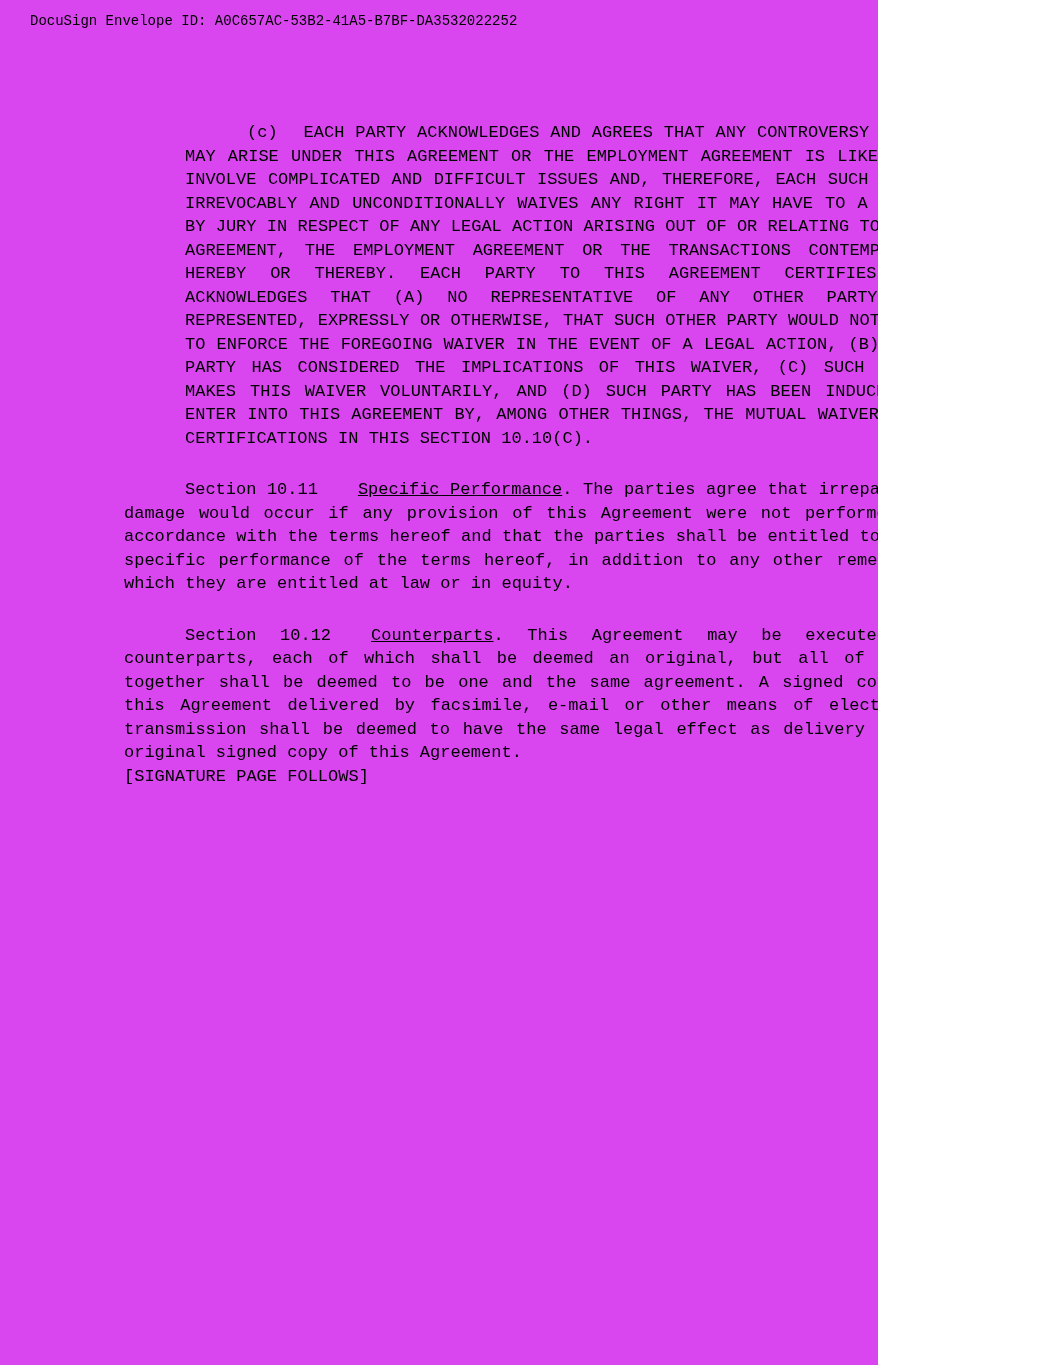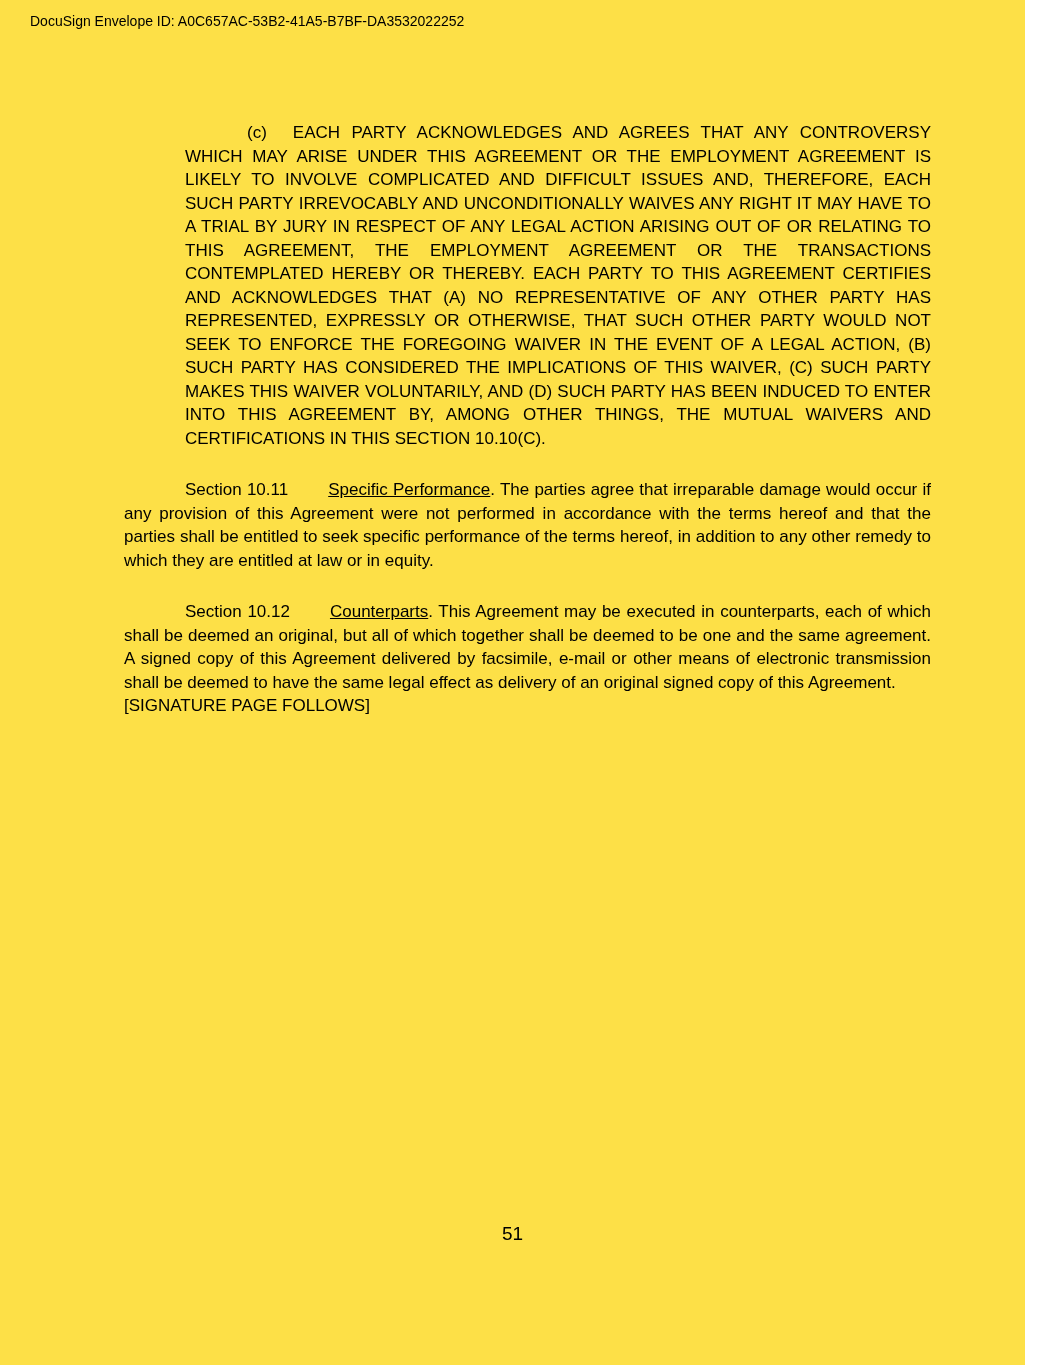--- a/index.html
+++ b/index.html
@@ -2,25 +2,25 @@
 <html><head>
 <meta charset="utf-8">
 <style>
   html, body {
     margin: 0;
     padding: 0;
     background: #ffffff;
   }
   .page {
     position: relative;
-    width: 1025px;
+    width: 878px;
     height: 1365px;
-    background: #fde047;
+    background: #d946ef;
     color: #000000;
-    font-family: Liberation Sans, sans-serif;
+    font-family: Liberation Mono, monospace;
     overflow: hidden;
   }
   .docusign-header {
     position: absolute;
     left: 30px;
     top: 13px;
     font-size: 14px;
     line-height: 17px;
     color: #000000;
     white-space: nowrap;
@@ -81,15 +81,14 @@
     <p class="para-c"><span>(c)</span><span class="tab-gap"></span><span>EACH PARTY ACKNOWLEDGES AND AGREES THAT ANY CONTROVERSY WHICH MAY ARISE UNDER THIS AGREEMENT OR THE EMPLOYMENT AGREEMENT IS LIKELY TO INVOLVE COMPLICATED AND DIFFICULT ISSUES AND, THEREFORE, EACH SUCH PARTY IRREVOCABLY AND UNCONDITIONALLY WAIVES ANY RIGHT IT MAY HAVE TO A TRIAL BY JURY IN RESPECT OF ANY LEGAL ACTION ARISING OUT OF OR RELATING TO THIS AGREEMENT, THE EMPLOYMENT AGREEMENT OR THE TRANSACTIONS CONTEMPLATED HEREBY OR THEREBY. EACH PARTY TO THIS AGREEMENT CERTIFIES AND ACKNOWLEDGES THAT (A) NO REPRESENTATIVE OF ANY OTHER PARTY HAS REPRESENTED, EXPRESSLY OR OTHERWISE, THAT SUCH OTHER PARTY WOULD NOT SEEK TO ENFORCE THE FOREGOING WAIVER IN THE EVENT OF A LEGAL ACTION, (B) SUCH PARTY HAS CONSIDERED THE IMPLICATIONS OF THIS WAIVER, (C) SUCH PARTY MAKES THIS WAIVER VOLUNTARILY, AND (D) SUCH PARTY HAS BEEN INDUCED TO ENTER INTO THIS AGREEMENT BY, AMONG OTHER THINGS, THE MUTUAL WAIVERS AND CERTIFICATIONS IN THIS SECTION 10.10(C).</span></p>
 
     <p class="section-para"><span>Section 10.11</span><span class="tab-gap2"></span><span class="sec-title">Specific Performance</span><span>. The parties agree that irreparable damage would occur if any provision of this Agreement were not performed in accordance with the terms hereof and that the parties shall be entitled to seek specific performance of the terms hereof, in addition to any other remedy to which they are entitled at law or in equity.</span></p>
 
     <p class="section-para"><span>Section 10.12</span><span class="tab-gap2"></span><span class="sec-title">Counterparts</span><span>. This Agreement may be executed in counterparts, each of which shall be deemed an original, but all of which together shall be deemed to be one and the same agreement. A signed copy of this Agreement delivered by facsimile, e-mail or other means of electronic transmission shall be deemed to have the same legal effect as delivery of an original signed copy of this Agreement.</span></p>
 
     <p class="sig-note">[SIGNATURE PAGE FOLLOWS]</p>
 
   </div>
 
-  <div class="page-number">51</div>
 
 </div>
 
 </body></html>

